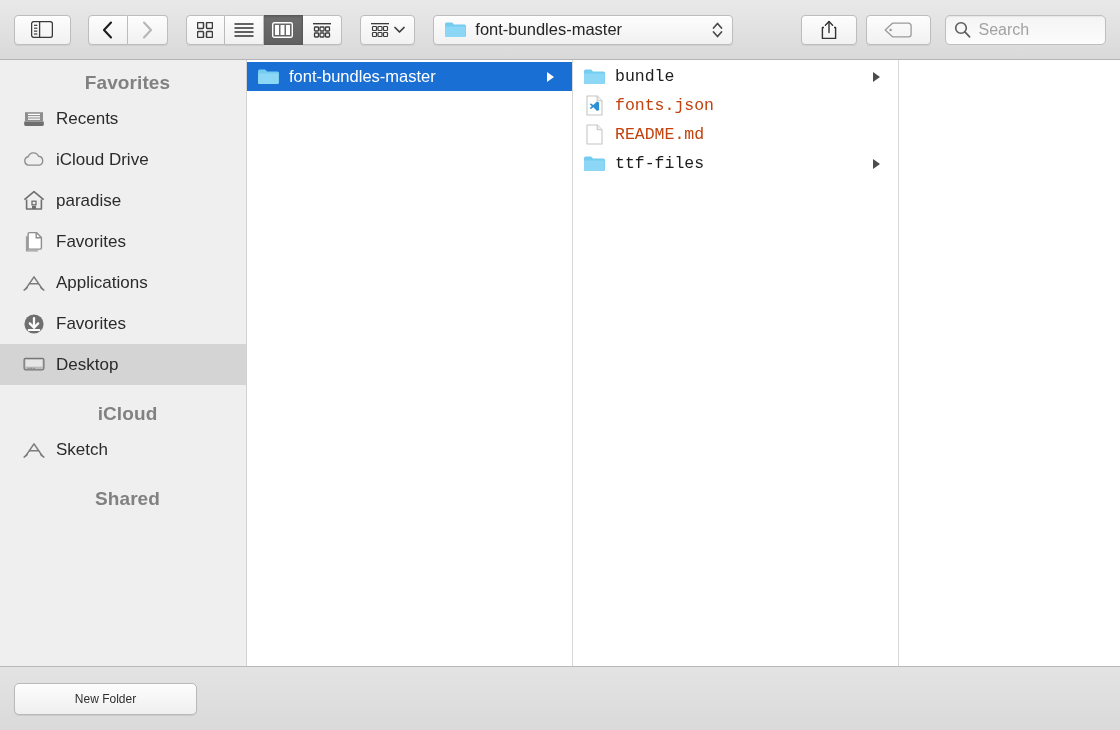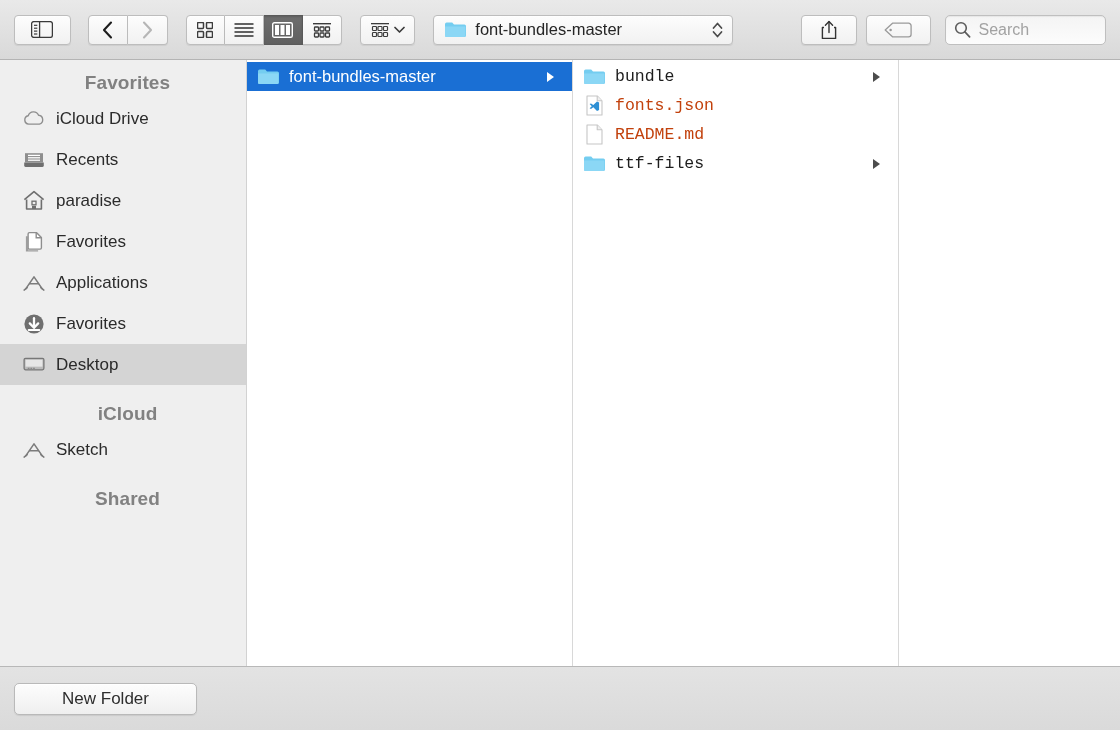--- a/index.html
+++ b/index.html
@@ -239,21 +239,21 @@
   #new-folder-btn {
     width: 183px;
     height: 32px;
     background: linear-gradient(to bottom, #fdfdfd 0%, #efefef 100%);
     border: 1px solid #b9b9b9;
     border-radius: 5px;
     box-sizing: border-box;
     display: flex;
     align-items: center;
     justify-content: center;
-    font-size: 17px;
+    font-size: 12px;
     color: #2e2e2e;
     box-shadow: 0 1px 0 rgba(255,255,255,0.8) inset, 0 1px 1px rgba(0,0,0,0.08);
     cursor: default;
   }
 </style>
 </head>
 <body>
 
 <div id="window">
 
@@ -371,39 +371,39 @@
       <span id="search-placeholder">Search</span>
     </div>
   </div>
 
   <div id="content">
 
     <div id="sidebar">
         <div class="sb-section">Favorites</div>
         <div class="sb-item">
           <span class="sb-icon">
-            <svg width="24" height="17" viewBox="0 0 24 17">
-              <path d="M6.2 14.6a4.6 4.6 0 0 1-.5-9.1A6 6 0 0 1 17 5a4.9 4.9 0 0 1 .9 9.6z" fill="none" stroke="#8e8e8e" stroke-width="1.5" stroke-linejoin="round"></path>
-            </svg>
-          </span>
-          <span class="sb-label">iCloud Drive</span>
-        </div>
-        <div class="sb-item">
-          <span class="sb-icon">
             <svg width="22" height="20" viewBox="0 0 22 20">
               <path d="M2 3.2h18v9.2H2z" fill="#8e8e8e"></path>
               <path d="M1.2 12.4h19.6v3.2a1.3 1.3 0 0 1-1.3 1.3H2.5a1.3 1.3 0 0 1-1.3-1.3z" fill="#6f6f6f"></path>
               <g stroke="#ffffff" stroke-width="1.3">
                 <line x1="5" y1="5.4" x2="17" y2="5.4"></line>
                 <line x1="5" y1="7.8" x2="17" y2="7.8"></line>
                 <line x1="5" y1="10.2" x2="17" y2="10.2"></line>
               </g>
             </svg>
           </span>
           <span class="sb-label">Recents</span>
+        </div>
+        <div class="sb-item">
+          <span class="sb-icon">
+            <svg width="24" height="17" viewBox="0 0 24 17">
+              <path d="M6.2 14.6a4.6 4.6 0 0 1-.5-9.1A6 6 0 0 1 17 5a4.9 4.9 0 0 1 .9 9.6z" fill="none" stroke="#8e8e8e" stroke-width="1.5" stroke-linejoin="round"></path>
+            </svg>
+          </span>
+          <span class="sb-label">iCloud Drive</span>
         </div>
         <div class="sb-item">
           <span class="sb-icon">
             <svg width="22" height="21" viewBox="0 0 22 21">
               <path d="M1.4 9.6 11 1.6l9.6 8" fill="none" stroke="#6f6f6f" stroke-width="1.6" stroke-linejoin="round"></path>
               <path d="M3.6 9.4v9.6h14.8V9.4" fill="none" stroke="#6f6f6f" stroke-width="1.6" stroke-linejoin="round"></path>
               <rect x="9" y="11.2" width="4" height="3.6" fill="none" stroke="#6f6f6f" stroke-width="1.3"></rect>
               <rect x="9" y="15.8" width="4" height="3.2" fill="#6f6f6f"></rect>
             </svg>
           </span>

